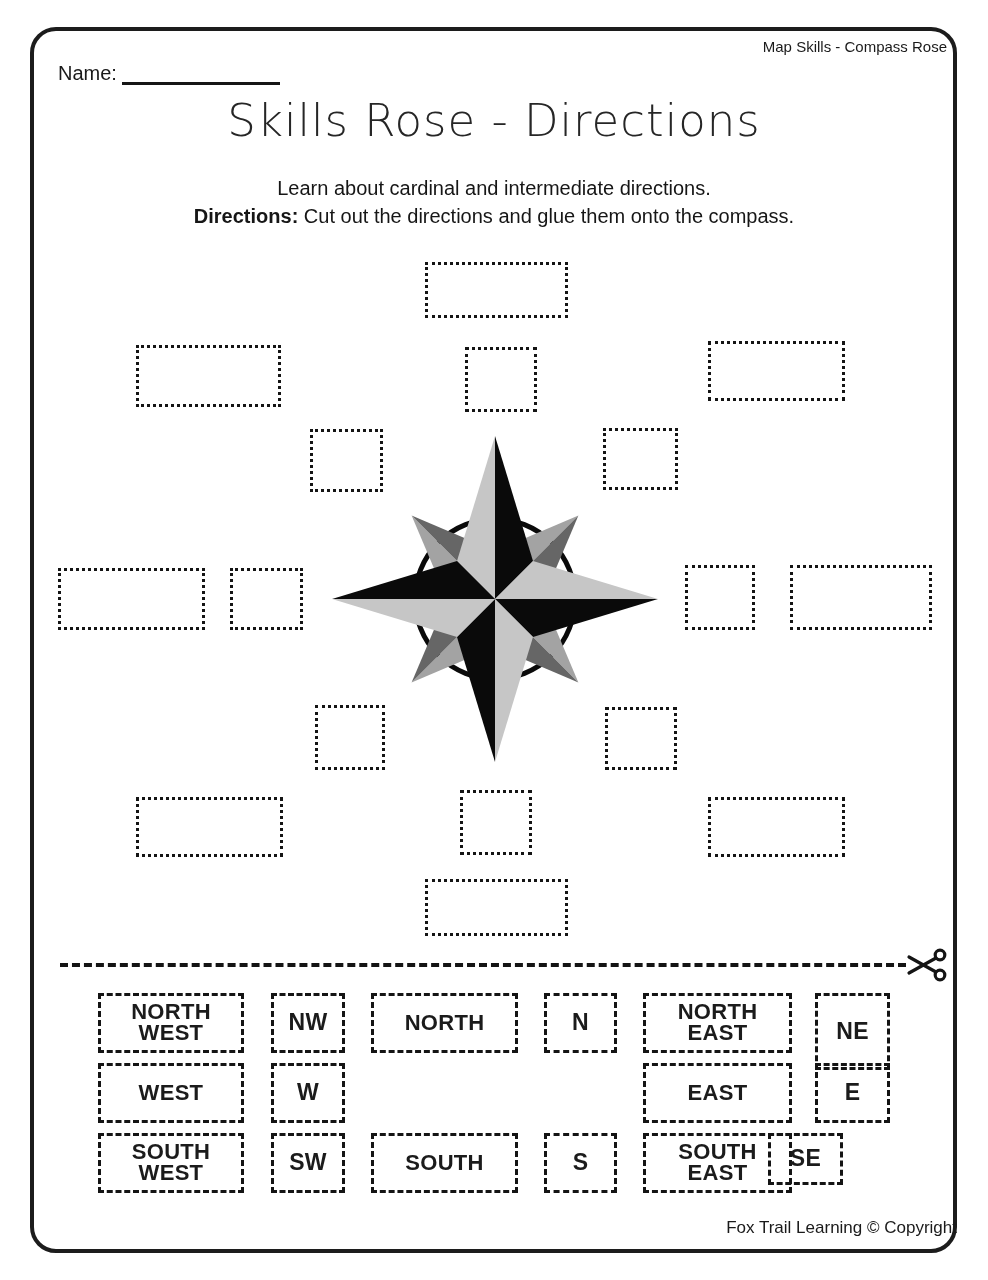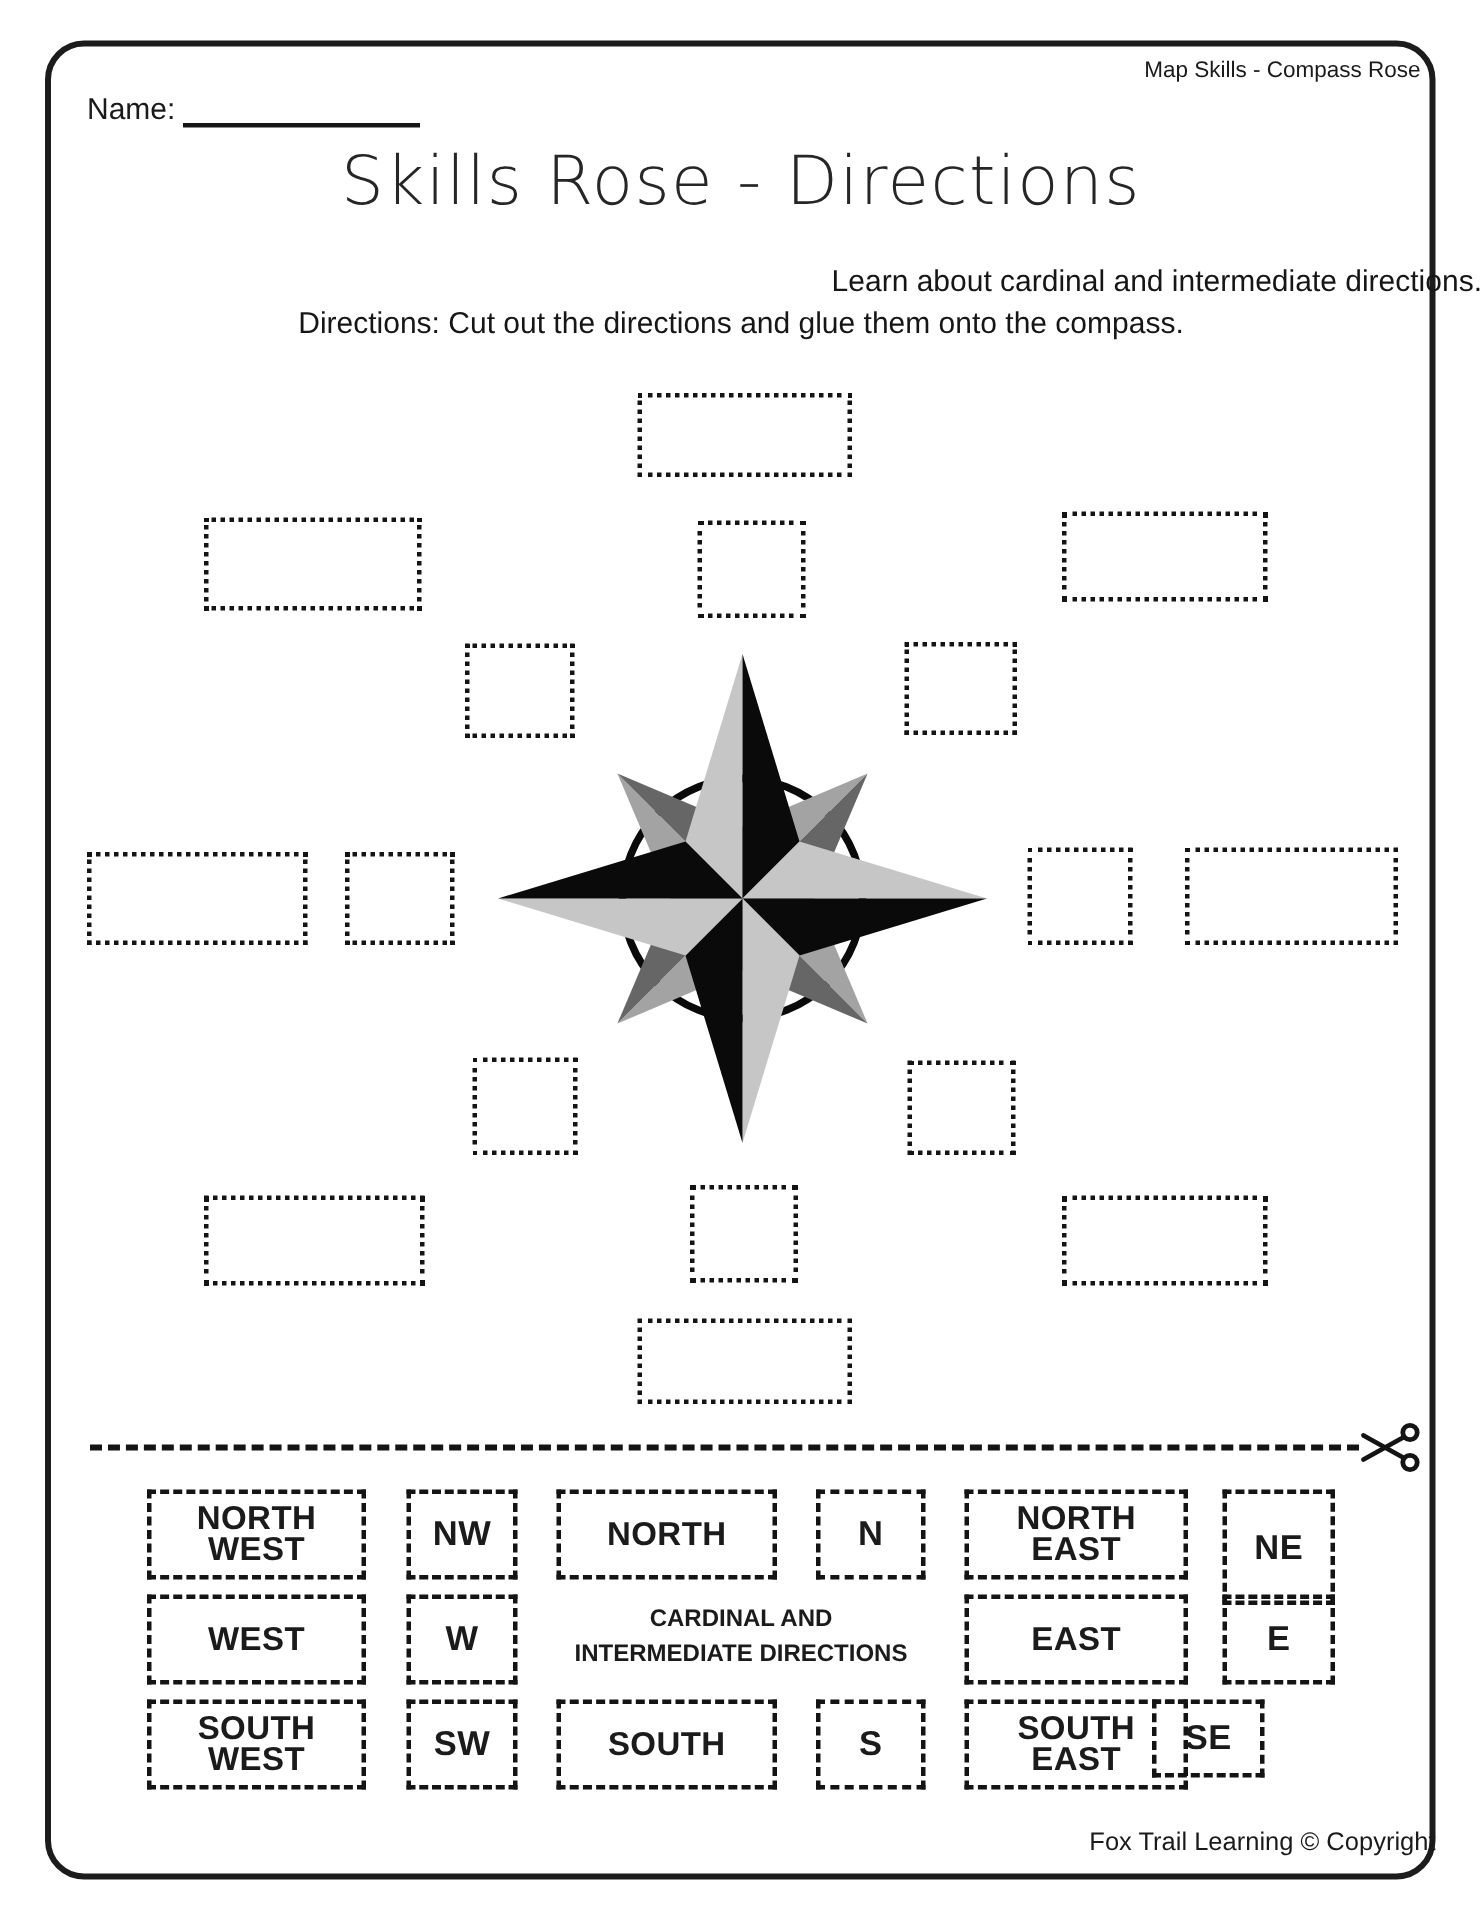--- a/index.html
+++ b/index.html
@@ -11,23 +11,23 @@
     position:absolute;left:30px;top:27px;width:927px;height:1226px;
     border:4px solid #1c1c1c;border-radius:26px;box-sizing:border-box;
   }
   .header-tag{position:absolute;top:38px;right:41px;font-size:15px;color:#1a1a1a;}
   .name-row{position:absolute;left:58px;top:56px;font-size:20px;color:#1a1a1a;}
   .name-line{display:inline-block;width:158px;height:26px;border-bottom:3px solid #161616;margin-left:5px;vertical-align:bottom;}
   .title{
     position:absolute;left:0;right:0;top:94px;text-align:center;
     font-family:"DejaVu Sans",sans-serif;font-weight:300;font-size:45px;letter-spacing:1px;color:#262626;
   }
-  .intro1{position:absolute;left:0;right:0;top:177px;text-align:right;font-size:20px;}
+  .intro1{position:absolute;left:0;right:0;top:177px;text-align:center;font-size:20px;}
   .intro2{position:absolute;left:0;right:0;top:205px;text-align:center;font-size:20px;}
-  .intro2 b{font-weight:normal;margin-top:36px;}
+  .intro2 b{font-weight:bold;margin-top:36px;}
   .dbox{position:absolute;border:3px dotted #141414;box-sizing:border-box;background:#fff0;}
   .compass{position:absolute;left:325px;top:429px;}
   .cutline{position:absolute;left:60px;top:963px;width:846px;height:0;border-top:4px dashed #141414;}
   .scissors{position:absolute;left:906px;top:946px;}
   .dcard{
     position:absolute;border:3px dashed #141414;box-sizing:border-box;
     display:flex;flex-direction:column;align-items:center;justify-content:center;
     font-weight:bold;font-size:22px;line-height:0.95;text-align:center;letter-spacing:0.3px;color:#1b1b1b;
   }
   .dcard .sm{font-size:23px;}
@@ -127,24 +127,20 @@
   <div class="dcard" style="left:815px;top:993px;width:75px;height:77px">
     <span class="sm">NE</span>
   </div>
 
   <div class="dcard" style="left:98px;top:1063px;width:146px;height:60px">
     <span>WEST</span>
   </div>
   <div class="dcard" style="left:271px;top:1063px;width:74px;height:60px">
     <span class="sm">W</span>
   </div>
-  <div class="center-note">
-    <div>CARDINAL AND</div>
-    <div>INTERMEDIATE DIRECTIONS</div>
-  </div>
   <div class="dcard" style="left:643px;top:1063px;width:149px;height:60px">
     <span>EAST</span>
   </div>
   <div class="dcard" style="left:815px;top:1063px;width:75px;height:60px">
     <span class="sm">E</span>
   </div>
 
   <div class="dcard" style="left:98px;top:1133px;width:146px;height:60px">
     <span>SOUTH</span>
     <span>WEST</span>

